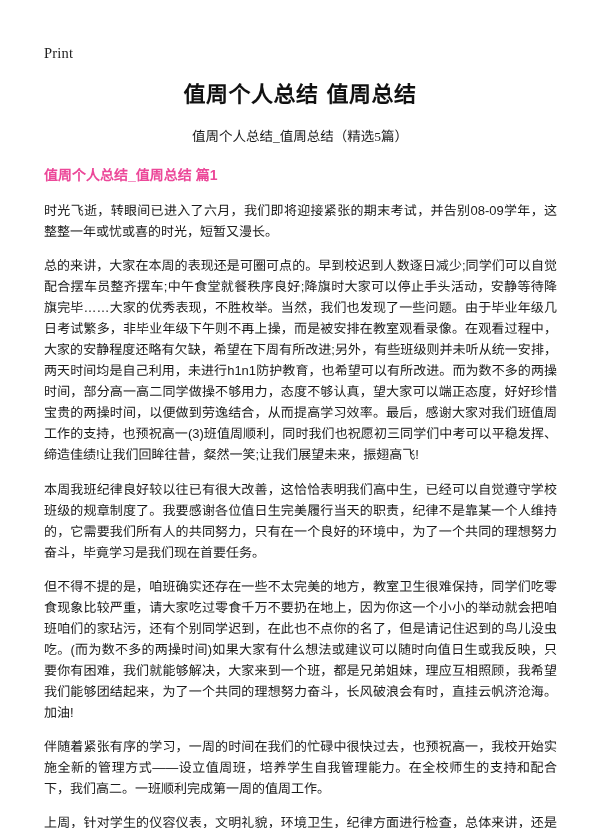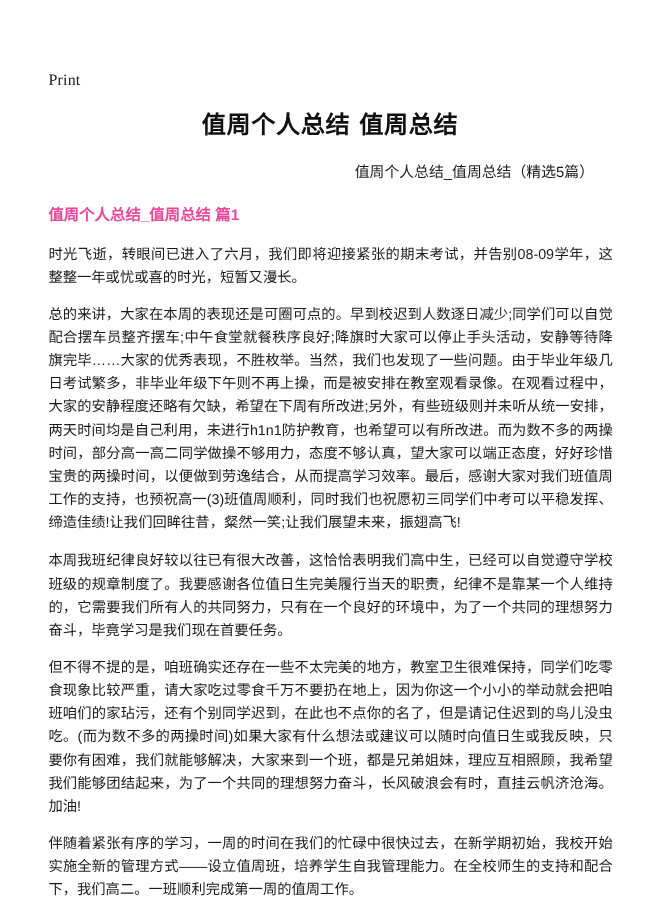--- a/index.html
+++ b/index.html
@@ -21,21 +21,21 @@
   .page {
     width: 600px;
     min-height: 828px;
     box-sizing: border-box;
     padding: 0;
     background: #ffffff;
   }
 
   
   .print-bar {
-    padding: 64px 0 0 44px;
+    padding: 44px 0 0 44px;
     height: 22px;
     box-sizing: content-box;
   }
   .print-link {
     font-family: "Liberation Serif", "DejaVu Serif", serif;
     font-size: 14.5px;
     line-height: 1;
     color: #222222;
     text-decoration: none;
     letter-spacing: 0.2px;
@@ -55,21 +55,22 @@
     font-family: "DejaVu Sans", "Liberation Sans", sans-serif;
   }
 
   
   .doc-subtitle {
     margin: 17px 0 0 0;
     padding: 0 60px;
     font-size: 13.5px;
     line-height: 1.5;
     color: #1a1a1a;
-    text-align: right;
+    text-align: center;
+    font-family: Liberation Serif, serif;
   }
 
   
   .section-heading {
     margin: 18px 0 0 0;
     padding: 0 44px;
     font-size: 14px;
     font-weight: bold;
     line-height: 1.5;
     color: #ec4899;
@@ -106,17 +107,17 @@
 
   <div class="doc-subtitle">值周个人总结_值周总结（精选5篇）</div>
 
   <h2 class="section-heading">值周个人总结_值周总结 篇1</h2>
 
   <div class="body-block">
     <p class="para">时光飞逝，转眼间已进入了六月，我们即将迎接紧张的期末考试，并告别08-09学年，这整整一年或忧或喜的时光，短暂又漫长。</p>
     <p class="para">总的来讲，大家在本周的表现还是可圈可点的。早到校迟到人数逐日减少;同学们可以自觉配合摆车员整齐摆车;中午食堂就餐秩序良好;降旗时大家可以停止手头活动，安静等待降旗完毕……大家的优秀表现，不胜枚举。当然，我们也发现了一些问题。由于毕业年级几日考试繁多，非毕业年级下午则不再上操，而是被安排在教室观看录像。在观看过程中，大家的安静程度还略有欠缺，希望在下周有所改进;另外，有些班级则并未听从统一安排，两天时间均是自己利用，未进行h1n1防护教育，也希望可以有所改进。而为数不多的两操时间，部分高一高二同学做操不够用力，态度不够认真，望大家可以端正态度，好好珍惜宝贵的两操时间，以便做到劳逸结合，从而提高学习效率。最后，感谢大家对我们班值周工作的支持，也预祝高一(3)班值周顺利，同时我们也祝愿初三同学们中考可以平稳发挥、缔造佳绩!让我们回眸往昔，粲然一笑;让我们展望未来，振翅高飞!</p>
     <p class="para">本周我班纪律良好较以往已有很大改善，这恰恰表明我们高中生，已经可以自觉遵守学校班级的规章制度了。我要感谢各位值日生完美履行当天的职责，纪律不是靠某一个人维持的，它需要我们所有人的共同努力，只有在一个良好的环境中，为了一个共同的理想努力奋斗，毕竟学习是我们现在首要任务。</p>
     <p class="para">但不得不提的是，咱班确实还存在一些不太完美的地方，教室卫生很难保持，同学们吃零食现象比较严重，请大家吃过零食千万不要扔在地上，因为你这一个小小的举动就会把咱班咱们的家玷污，还有个别同学迟到，在此也不点你的名了，但是请记住迟到的鸟儿没虫吃。(而为数不多的两操时间)如果大家有什么想法或建议可以随时向值日生或我反映，只要你有困难，我们就能够解决，大家来到一个班，都是兄弟姐妹，理应互相照顾，我希望我们能够团结起来，为了一个共同的理想努力奋斗，长风破浪会有时，直挂云帆济沧海。加油!</p>
-    <p class="para">伴随着紧张有序的学习，一周的时间在我们的忙碌中很快过去，在新学期初始，我校开始实施全新的管理方式——设立值周班，培养学生自我管理能力。在全校师生的支持和配合下，我们高二。一班顺利完成第一周的值周工作。</p>
+    <p class="para">伴随着紧张有序的学习，一周的时间在我们的忙碌中很快过去，也预祝高一，我校开始实施全新的管理方式——设立值周班，培养学生自我管理能力。在全校师生的支持和配合下，我们高二。一班顺利完成第一周的值周工作。</p>
     <p class="para">上周，针对学生的仪容仪表，文明礼貌，环境卫生，纪律方面进行检查，总体来讲，还是令人满意的，在着装发型方面，同学们都能按照学校的要求。重新进行了整理，符合学校的要求，在文明礼貌发面，见到老师能主动向老师问好等等。古人云</p>
   </div>
 
 </div>
 
 </body></html>

